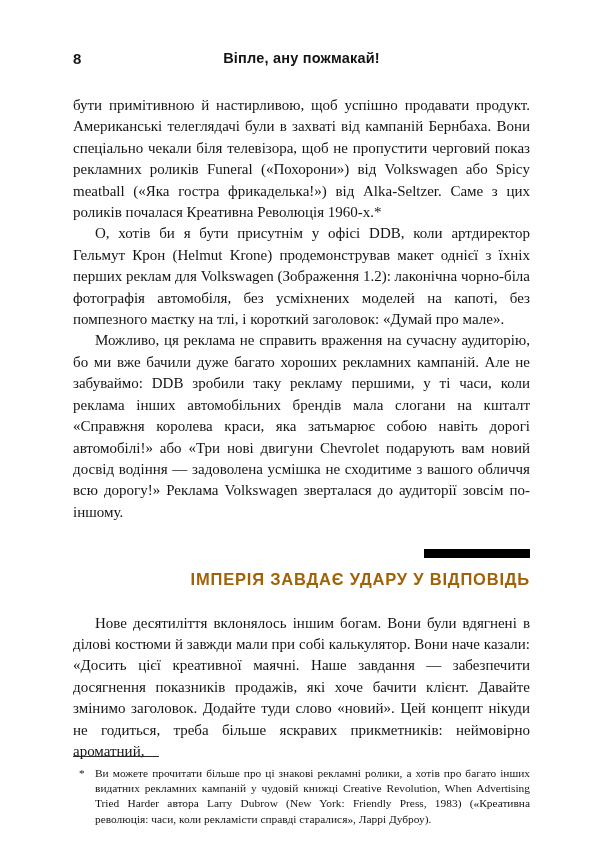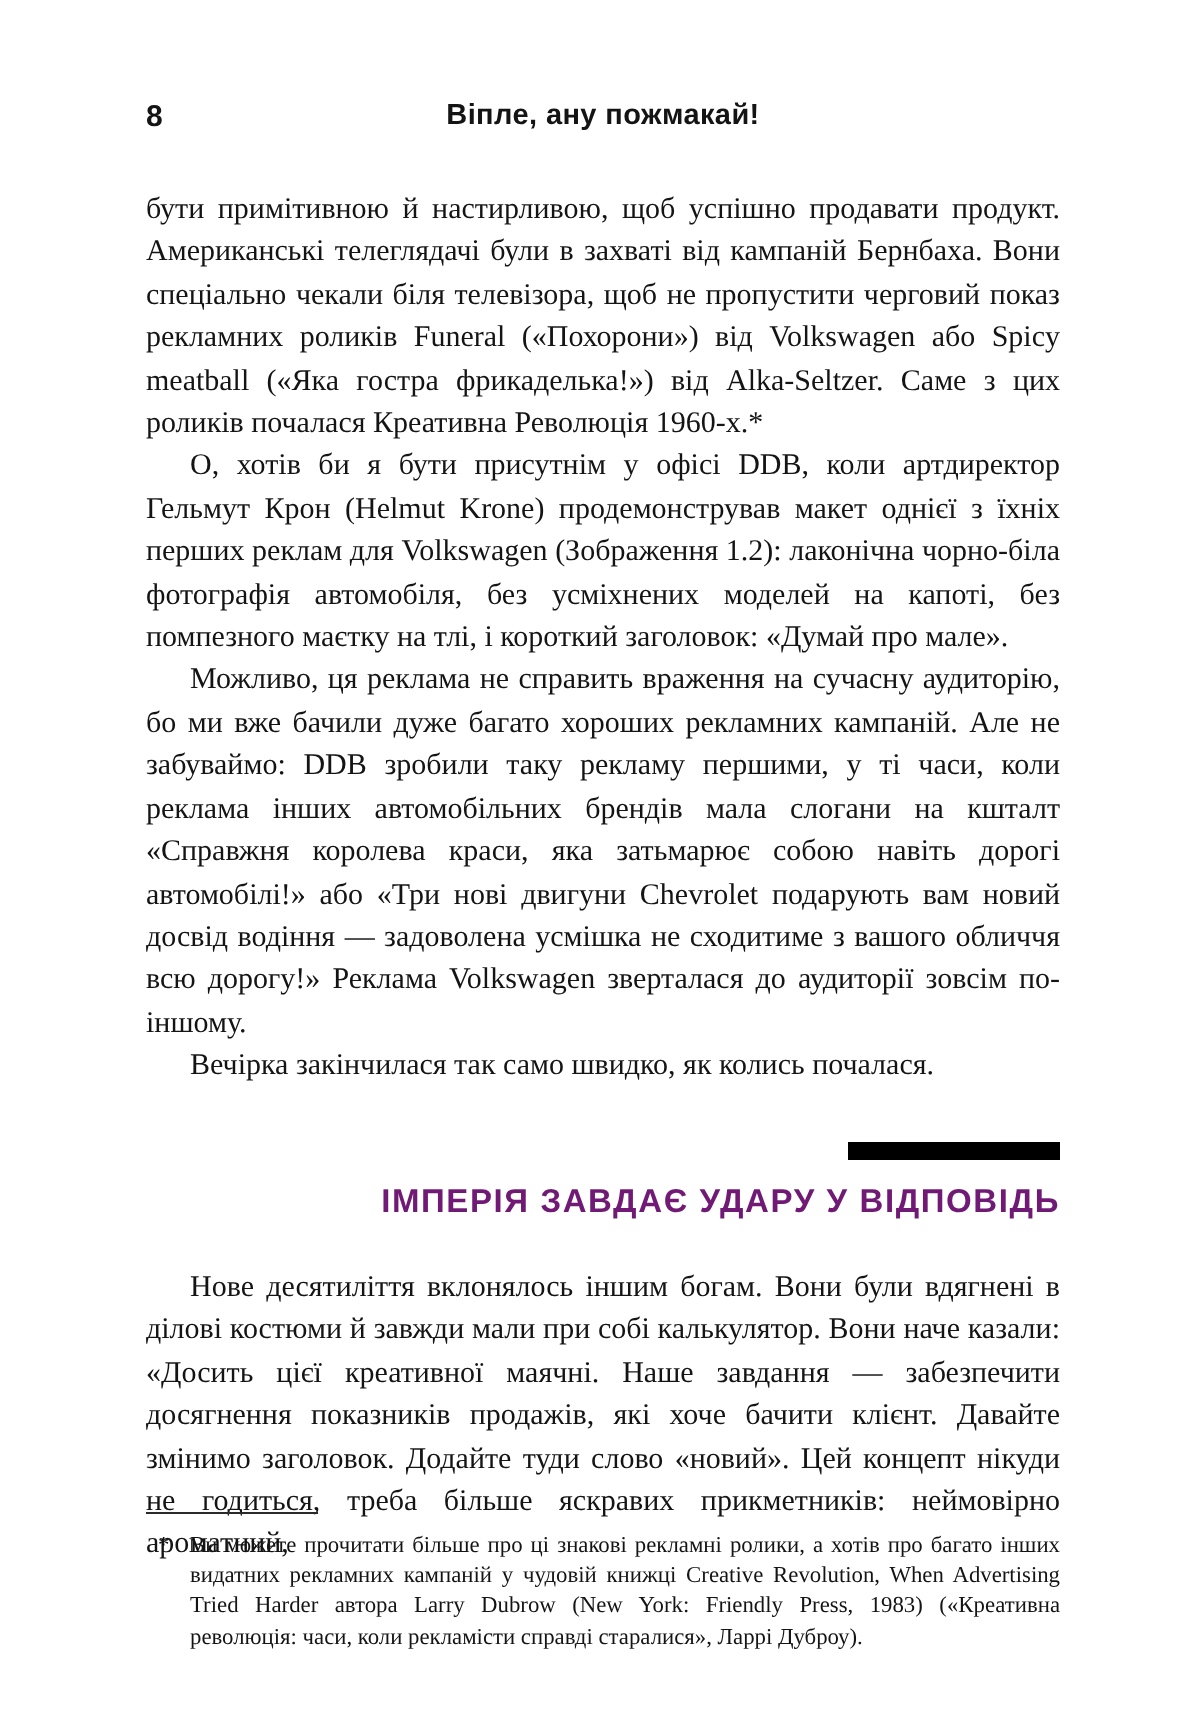--- a/index.html
+++ b/index.html
@@ -71,21 +71,21 @@
     background: #000000;
     margin-left: auto;
   }
   .section-heading {
     margin: 11px 0 0 0;
     font-family: "Liberation Sans", sans-serif;
     font-weight: bold;
     font-size: 16.5px;
     letter-spacing: 0.8px;
     text-align: right;
-    color: #701a75;
+    color: #a16207;
   }
   
   .footnote-area {
     position: absolute;
     top: 756px;
     left: 73px;
     right: 70px;
   }
   .footnote-sep {
     width: 86px;
@@ -112,21 +112,20 @@
 
   <div class="running-header">
     <span class="page-number">8</span>
     <span class="running-head">Віпле, ану пожмакай!</span>
   </div>
 
   <div class="content">
     <p class="para noindent"><span>бути примітивною й настирливою, щоб успішно продавати продукт. Американські телеглядачі були в захваті від кампаній Бернбаха. Вони спеціально чекали біля телевізора, щоб не пропустити черговий показ рекламних роликів </span><span class="it">Funeral</span><span> («Похорони») від </span><span class="it">Volkswagen</span><span> або </span><span class="it">Spicy meatball</span><span> («Яка гостра фрикаделька!») від </span><span class="it">Alka-Seltzer</span><span>. Саме з цих роликів почалася Креативна Революція 1960-х.*</span></p>
     <p class="para"><span>О, хотів би я бути присутнім у офісі </span><span class="it">DDB</span><span>, коли артдиректор Гельмут Крон (Helmut Krone) продемонстрував макет однієї з їхніх перших реклам для </span><span class="it">Volkswagen</span><span> (Зображення 1.2): лаконічна чорно-біла фотографія автомобіля, без усміхнених моделей на капоті, без помпезного маєтку на тлі, і короткий заголовок: «Думай про мале».</span></p>
     <p class="para"><span>Можливо, ця реклама не справить враження на сучасну аудиторію, бо ми вже бачили дуже багато хороших рекламних кампаній. Але не забуваймо: </span><span class="it">DDB</span><span> зробили таку рекламу першими, у ті часи, коли реклама інших автомобільних брендів мала слогани на кшталт «Справжня королева краси, яка затьмарює собою навіть дорогі автомобілі!» або «Три нові двигуни </span><span class="it">Chevrolet</span><span> подарують вам новий досвід водіння — задоволена усмішка не сходитиме з вашого обличчя всю дорогу!» Реклама </span><span class="it">Volkswagen</span><span> зверталася до аудиторії зовсім по-іншому.</span></p>
-    <p class="para"><span>Вечірка закінчилася так само швидко, як колись почалася.</span></p>
 
     <div class="section-head">
       <div class="section-bar"></div>
       <h2 class="section-heading">ІМПЕРІЯ ЗАВДАЄ УДАРУ У ВІДПОВІДЬ</h2>
     </div>
 
     <p class="para"><span>Нове десятиліття вклонялось іншим богам. Вони були вдягнені в ділові костюми й завжди мали при собі калькулятор. Вони наче казали: «Досить цієї креативної маячні. Наше завдання — забезпечити досягнення показників продажів, які хоче бачити клієнт. Давайте змінимо заголовок. Додайте туди слово «новий». Цей концепт нікуди не годиться, треба більше яскравих прикметників: неймовірно ароматний,</span></p>
   </div>
 
   <div class="footnote-area">

